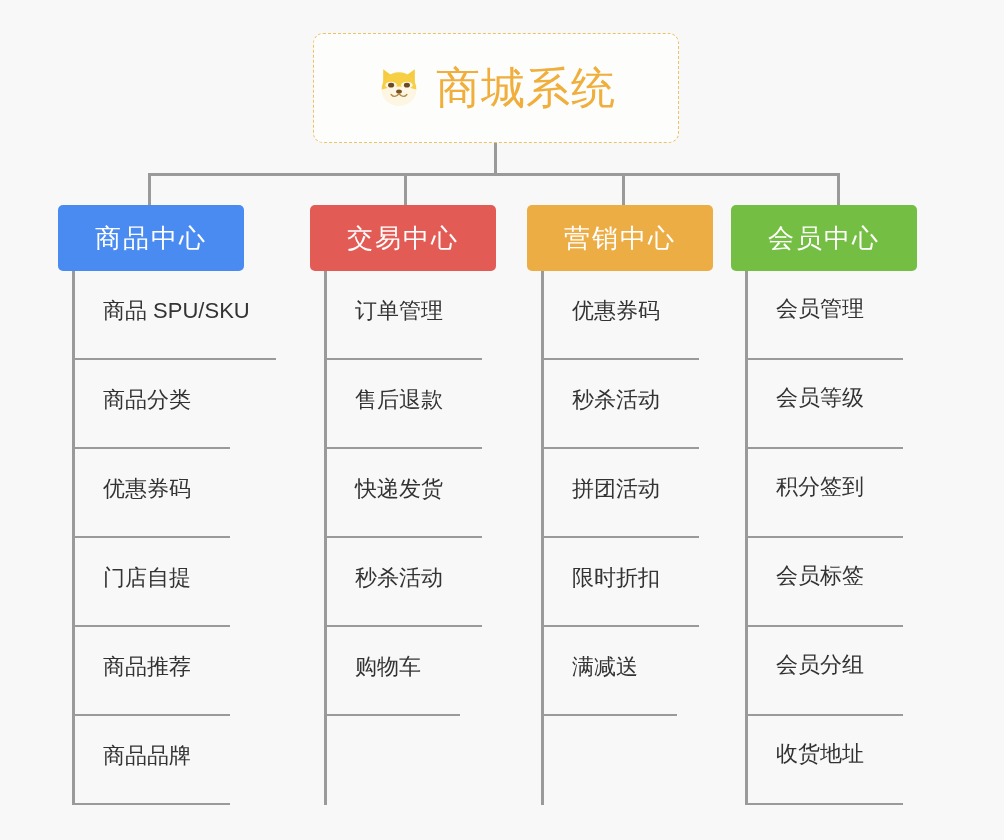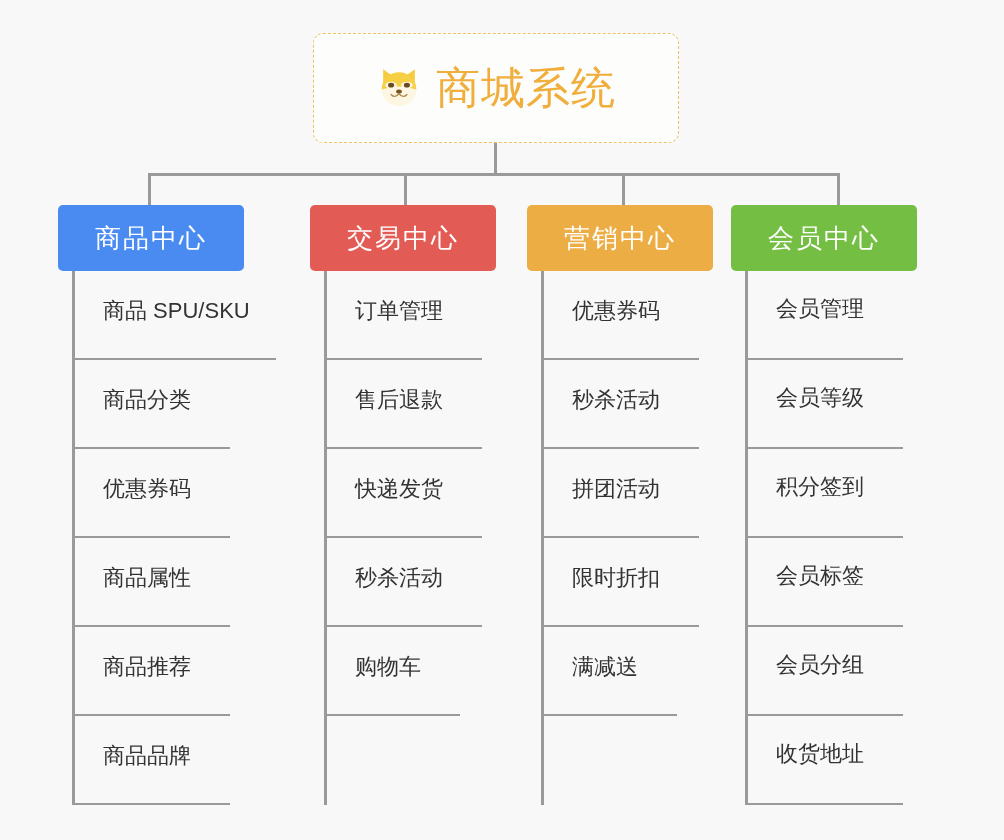--- a/index.html
+++ b/index.html
@@ -164,21 +164,21 @@
       <div class="leaf">
         <div class="leaf-underline" style="width: 158px; background: rgb(154, 154, 154);"></div>
         <span class="leaf-label">商品分类</span>
       </div>
       <div class="leaf">
         <div class="leaf-underline" style="width: 158px; background: rgb(154, 154, 154);"></div>
         <span class="leaf-label">优惠券码</span>
       </div>
       <div class="leaf">
         <div class="leaf-underline" style="width: 158px; background: rgb(154, 154, 154);"></div>
-        <span class="leaf-label">商品属性</span>
+        <span class="leaf-label">门店自提</span>
       </div>
       <div class="leaf">
         <div class="leaf-underline" style="width: 158px; background: rgb(154, 154, 154);"></div>
         <span class="leaf-label">商品推荐</span>
       </div>
       <div class="leaf">
         <div class="leaf-underline" style="width: 158px; background: rgb(154, 154, 154);"></div>
         <span class="leaf-label">商品品牌</span>
       </div>
     </div>

